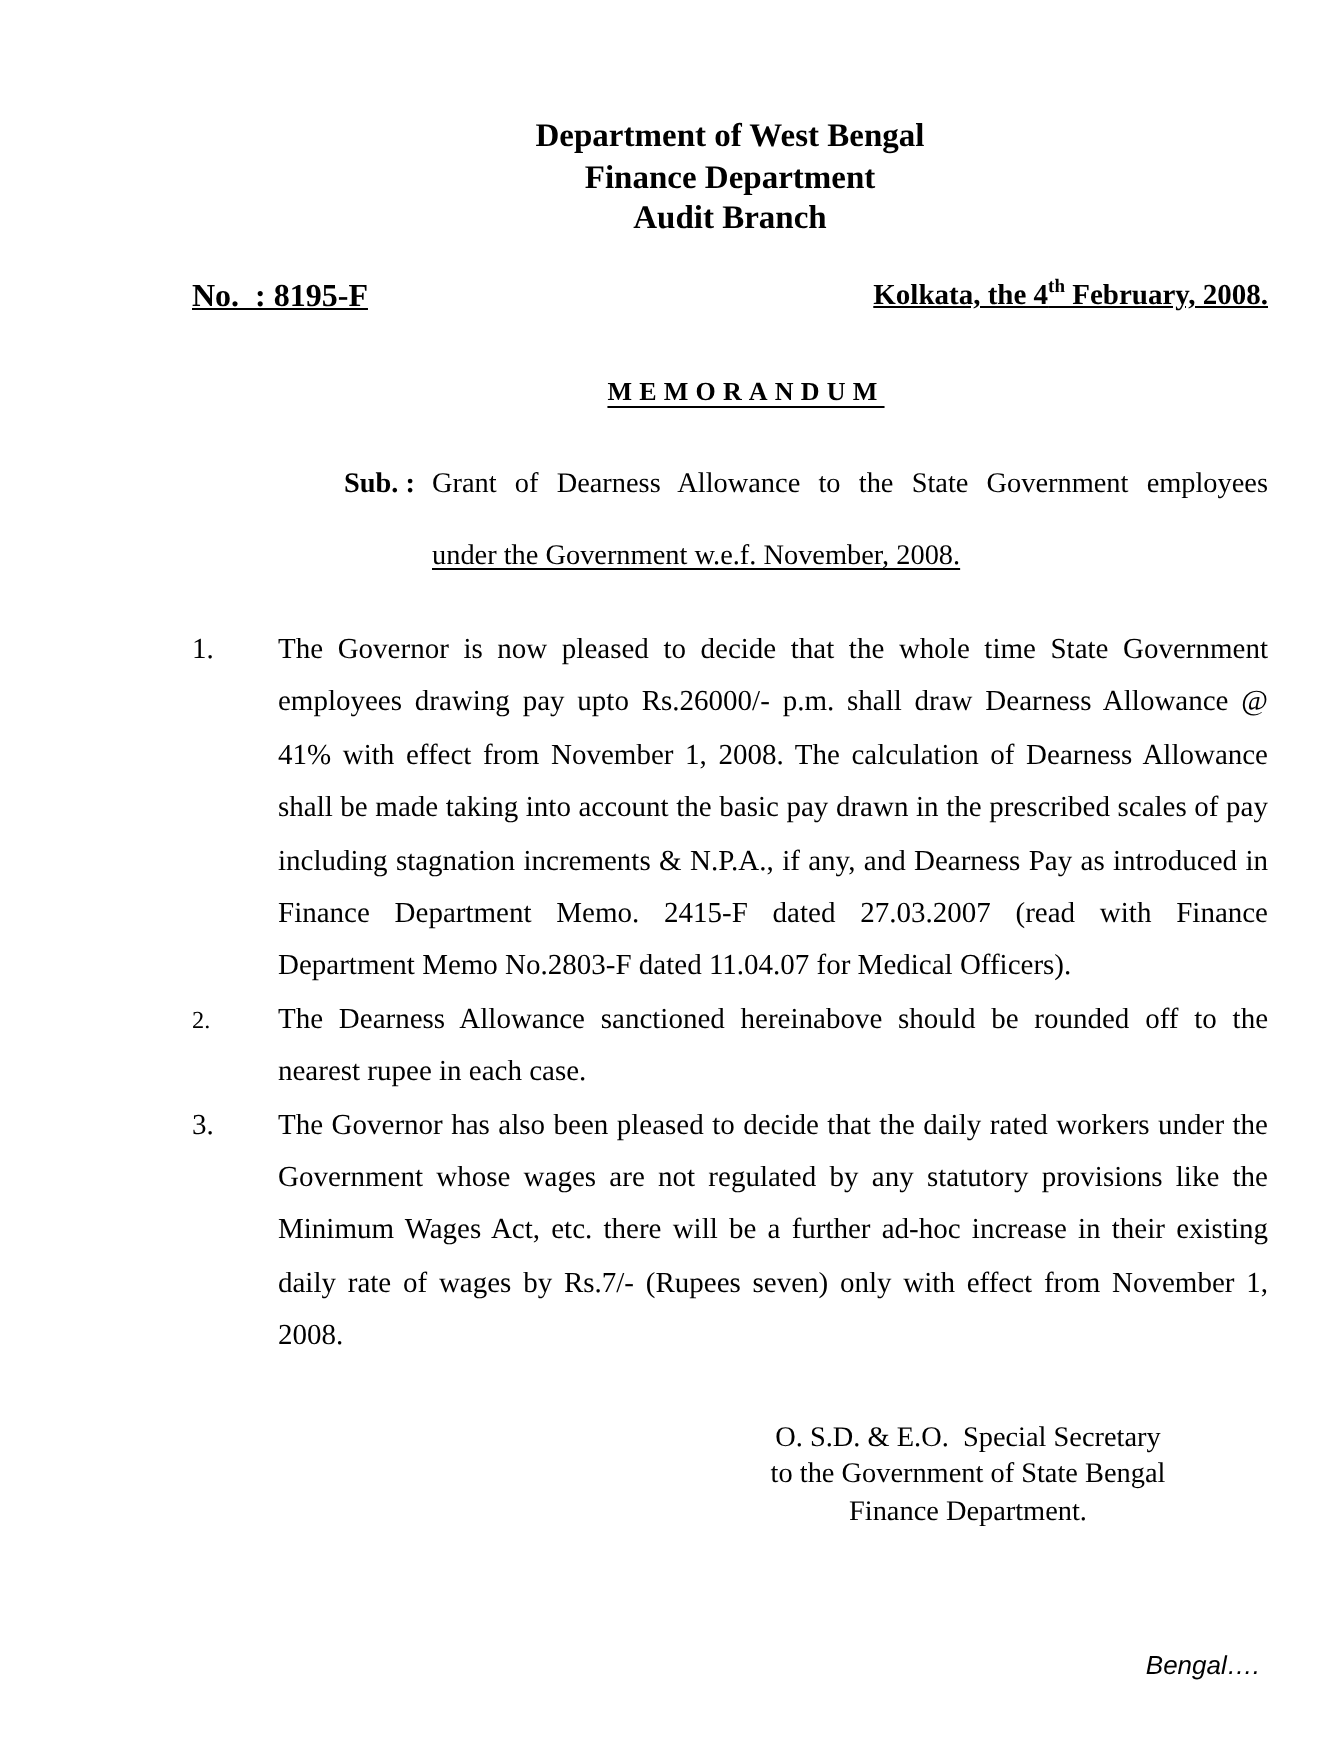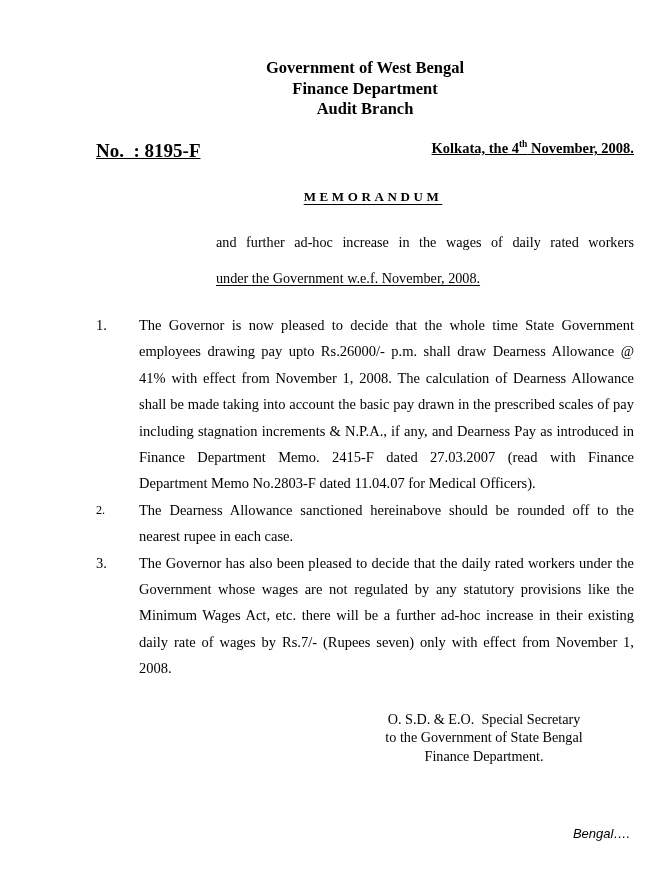--- a/index.html
+++ b/index.html
@@ -44,21 +44,21 @@
     position: absolute;
     left: 96px;
     top: 140px;
     width: 538px;
     height: 20px;
   }
   .ref-no {
     position: absolute;
     left: 0;
     top: 0;
-    font-size: 19px;
+    font-size: 16px;
     font-weight: bold;
     text-decoration: underline;
     white-space: pre;
   }
   .ref-date {
     position: absolute;
     right: 0;
     top: 0;
     font-size: 14.5px;
     font-weight: bold;
@@ -176,37 +176,38 @@
     font-size: 13px;
     padding-right: 4px;
   }
 </style>
 </head>
 <body>
 
 <div class="page">
 
   <div class="titles">
-    <div class="title-line">Government of West Bengal</div>
+    <div class="title-line">Department of West Bengal</div>
     <div class="title-line">Finance Department</div>
     <div class="title-line">Audit Branch</div>
   </div>
 
   <div class="ref-row">
     <span class="ref-no">No.  : 8195-F</span>
-    <span class="ref-date"><span>Kolkata, the 4</span><sup>th</sup><span> November, 2008.</span></span>
+    <span class="ref-date"><span>Kolkata, the 4</span><sup>th</sup><span> February, 2008.</span></span>
   </div>
 
   <div class="memo-wrap">
     <span class="memo">MEMORANDUM</span>
   </div>
 
   <div class="subject">
     <div class="subject-line">
-      <span>and further ad-hoc increase in the wages of daily rated workers</span><span class="jfill"></span>
+      <span class="subject-label">Sub. :</span>
+      <span>Grant of Dearness Allowance to the State Government employees</span><span class="jfill"></span>
     </div>
     <div class="subject-line last">
       <span class="u-line">under the Government w.e.f. November, 2008.</span>
     </div>
   </div>
 
   <div class="body-block">
     <p class="para">
       <span class="para-num">1.</span>
       <span>The Governor is now pleased to decide that the whole time State Government employees drawing pay upto Rs.26000/- p.m. shall draw Dearness Allowance @ 41% with effect from November 1, 2008. The calculation of Dearness Allowance shall be made taking into account the basic pay drawn in the prescribed scales of pay including stagnation increments &amp; N.P.A., if any, and Dearness Pay as introduced in Finance Department Memo. 2415-F dated 27.03.2007 (read with Finance Department Memo No.2803-F dated 11.04.07 for Medical Officers).</span>

